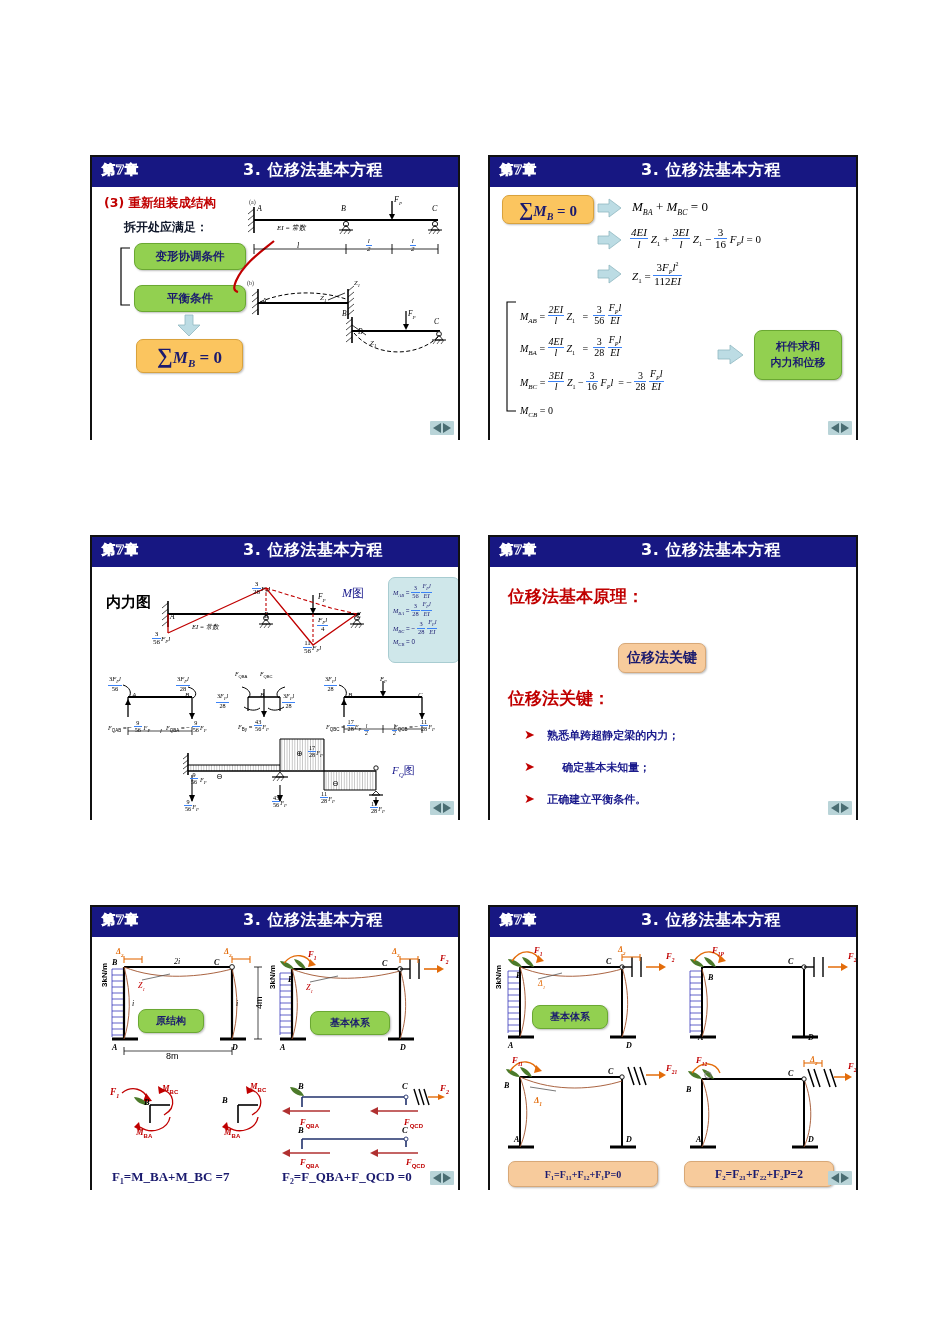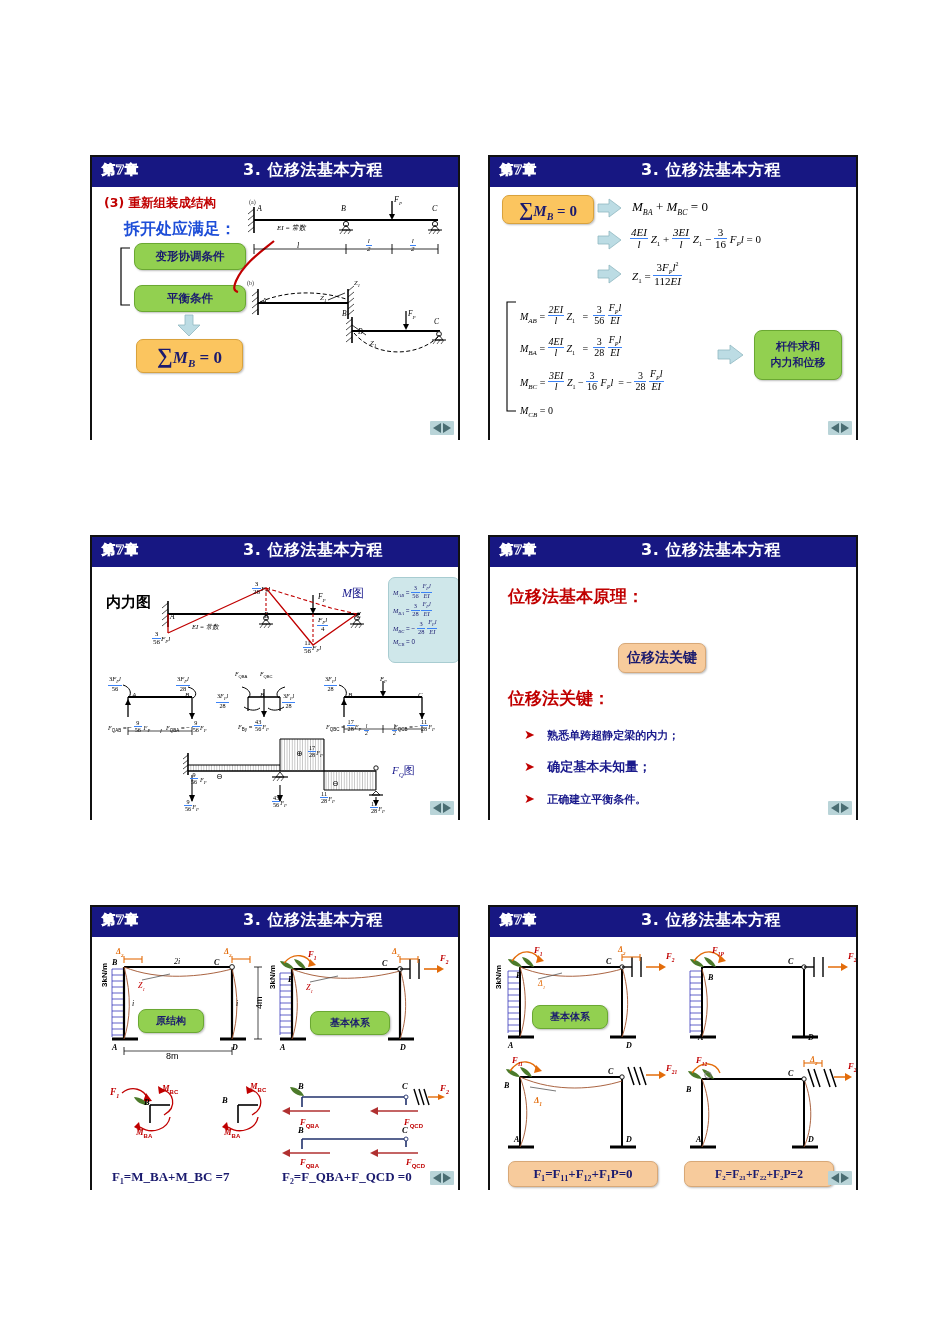--- a/index.html
+++ b/index.html
@@ -103,21 +103,21 @@
 <div class="slide s1">
   <div class="hdr">
     <span class="chap cn">第7章</span>
     <span class="htitle cn">3. 位移法基本方程</span>
   </div>
   <div class="body">
 
     <div class="t cn" style="left:12px;top:8px;font-size:12.5px;color:#c00000;">(3) 重新组装成结构</div>
     <div class="t mr" style="left:157px;top:12px;font-size:6px;color:#333;">(a)</div>
 
-    <div class="t cn" style="left:32px;top:32px;font-size:16px;color:#1d4ed8;">拆开处应满足：</div>
+    <div class="t cn" style="left:32px;top:32px;font-size:12px;color:#0f172a;">拆开处应满足：</div>
 
     <svg class="t" style="left:26px;top:60px" width="14" height="60">
       <path class="blk" d="M12 1 L3 1 L3 58 L12 58" stroke-width="1.2"></path>
     </svg>
 
     <div class="grnbox" style="left:42px;top:56px;width:110px;height:25px;font-size:11.5px;">
       <span>变形协调条件</span>
     </div>
     <div class="grnbox" style="left:42px;top:98px;width:110px;height:25px;font-size:11.5px;">
       <span>平衡条件</span>
@@ -596,21 +596,21 @@
     </div>
 
     <div class="t cn" style="left:18px;top:120px;font-size:17px;color:#c00000;">位移法关键：</div>
 
     <div class="t" style="left:34px;top:158px;">
       <span style="color:#c00000;font-size:13px;">➤</span>
       <span class="cn" style="font-size:11px;color:#1a1a8c;margin-left:8px;">熟悉单跨超静定梁的内力；</span>
     </div>
     <div class="t" style="left:34px;top:190px;">
       <span style="color:#c00000;font-size:13px;">➤</span>
-      <span class="cn" style="font-size:13px;color:#1a1a8c;margin-left:8px;">确定基本未知量；</span>
+      <span class="cn" style="font-size:11px;color:#1a1a8c;margin-left:23px;">确定基本未知量；</span>
     </div>
     <div class="t" style="left:34px;top:222px;">
       <span style="color:#c00000;font-size:13px;">➤</span>
       <span class="cn" style="font-size:11px;color:#1a1a8c;margin-left:8px;">正确建立平衡条件。</span>
     </div>
   </div>
   <div class="nav">
     <i class="l"></i>
     <i class="r"></i>
   </div>
@@ -991,21 +991,21 @@
       </g>
     </svg>
     <div class="t mi" style="left:196px;top:148px;font-size:8px;font-weight:bold;">B</div>
     <div class="t mi" style="left:298px;top:132px;font-size:8px;font-weight:bold;">C</div>
     <div class="t mi" style="left:206px;top:198px;font-size:8px;font-weight:bold;">A</div>
     <div class="t mi" style="left:318px;top:198px;font-size:8px;font-weight:bold;">D</div>
     <div class="t mi" style="left:206px;top:118px;font-size:8.5px;color:#c00000;font-weight:bold;">F<sub style="font-size:5.5px">12</sub></div>
     <div class="t mi" style="left:358px;top:124px;font-size:8.5px;color:#c00000;font-weight:bold;">F<sub style="font-size:5.5px">22</sub></div>
     <div class="t mi" style="left:320px;top:118px;font-size:8px;color:#e36c0a;font-weight:bold;">Δ<sub style="font-size:5px">2</sub></div>
 
-    <div class="peachbox" style="left:18px;top:224px;width:148px;height:24px;font-size:13px;">
+    <div class="peachbox" style="left:18px;top:224px;width:148px;height:24px;font-size:10px;">
       <span class="mr">F₁=F₁₁+F₁₂+F₁P=0</span>
     </div>
     <div class="peachbox" style="left:194px;top:224px;width:148px;height:24px;font-size:11.5px;">
       <span class="mr">F₂=F₂₁+F₂₂+F₂P=2</span>
     </div>
   </div>
   <div class="nav">
     <i class="l"></i>
     <i class="r"></i>
   </div>

